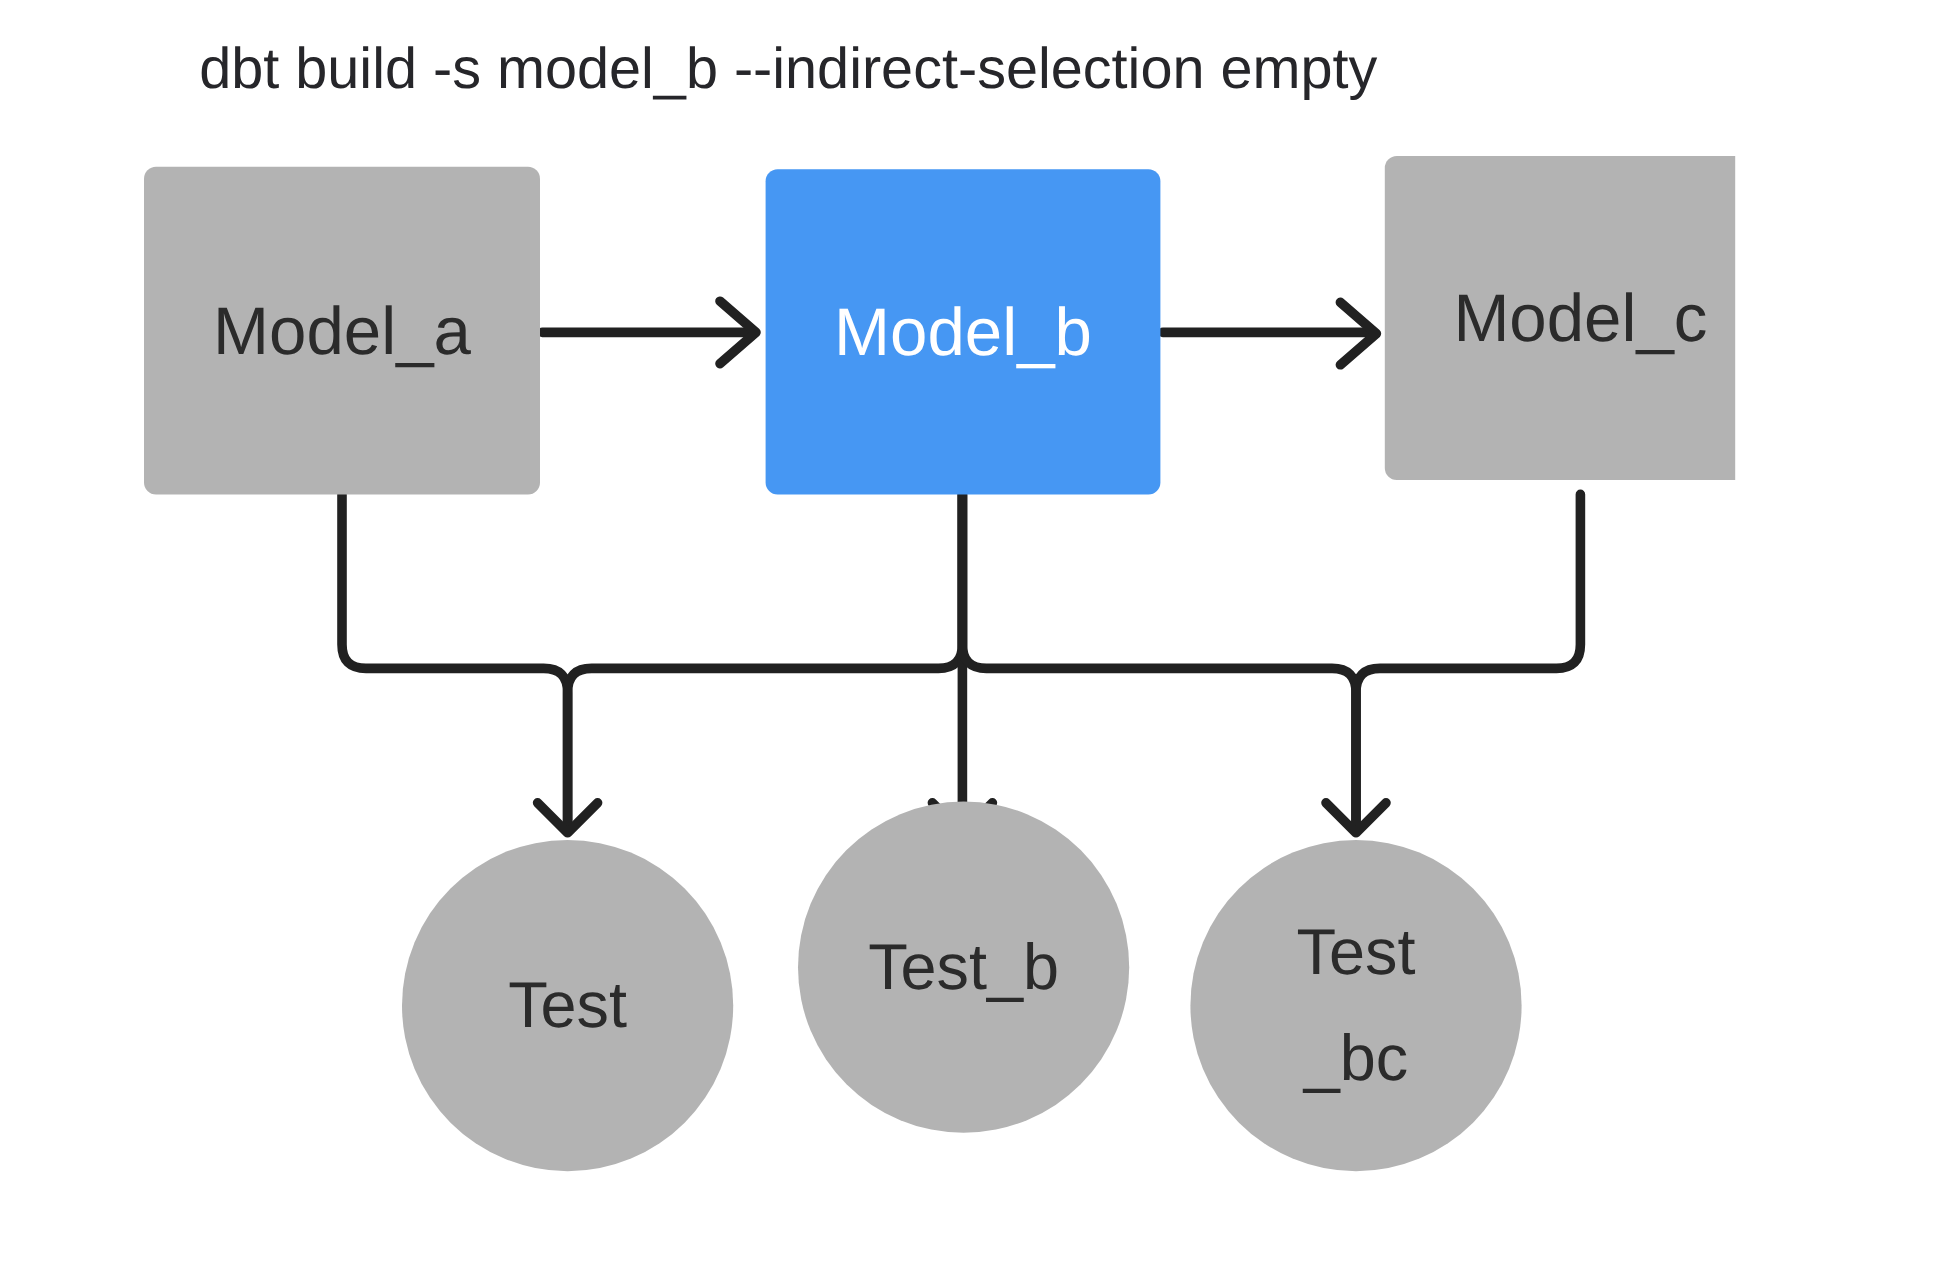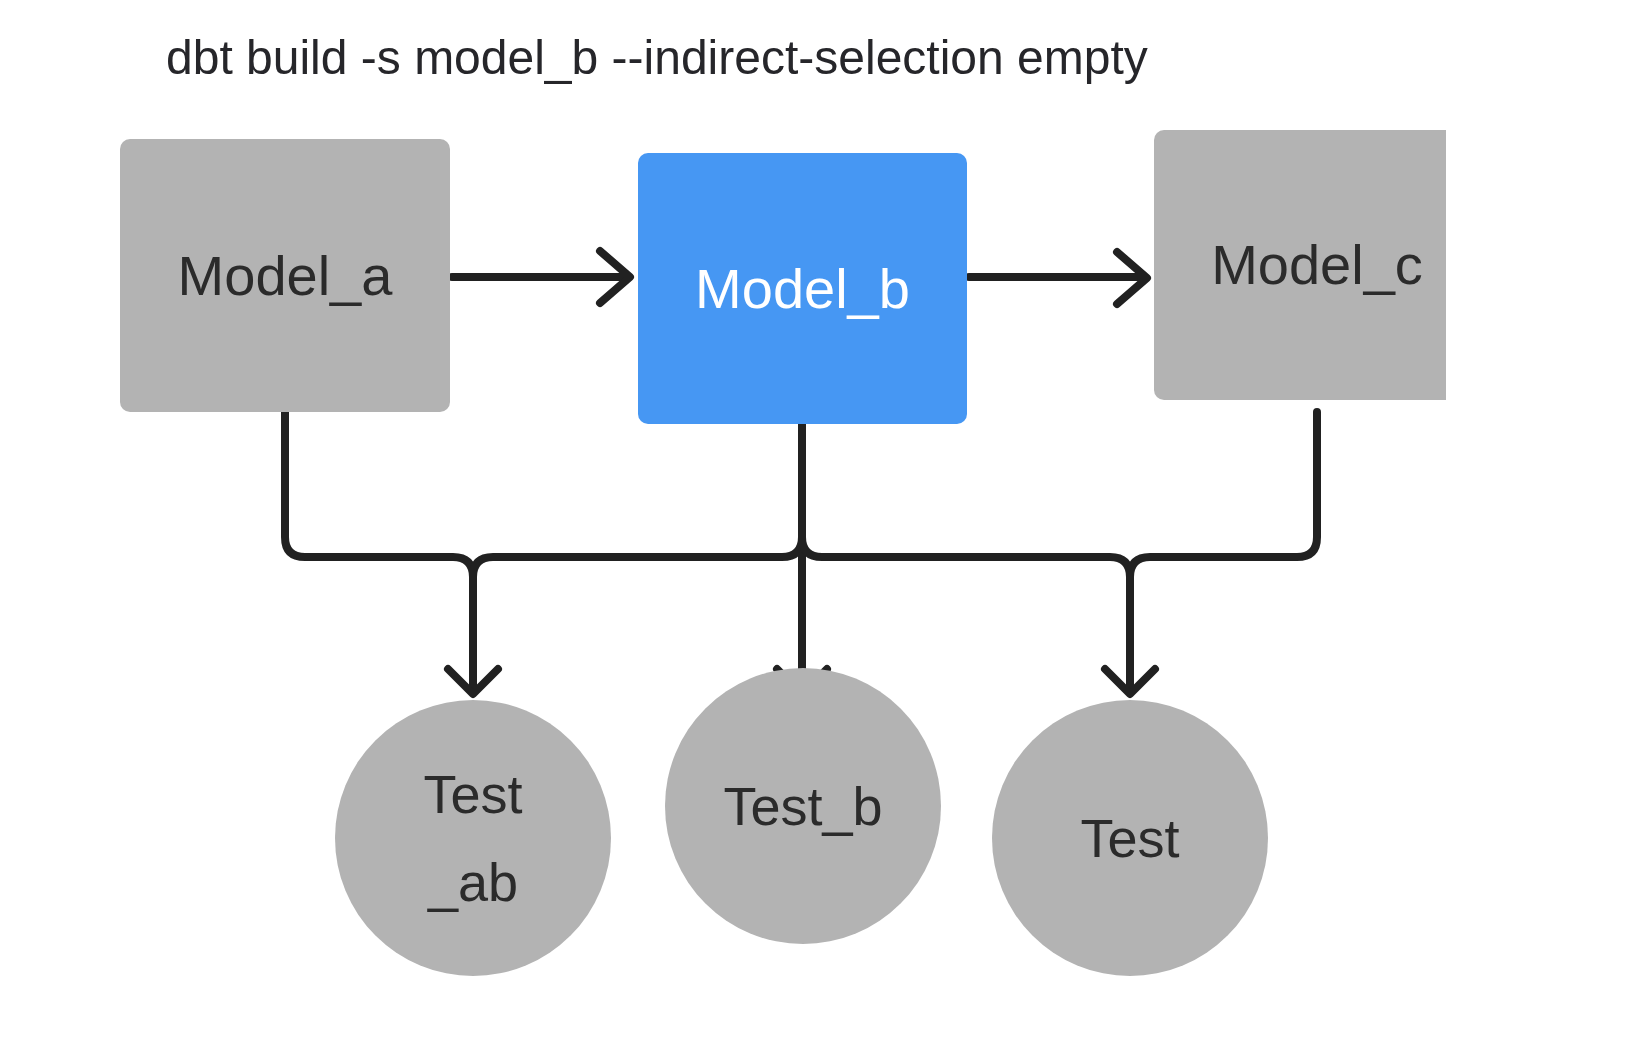--- a/index.html
+++ b/index.html
@@ -39,21 +39,20 @@
     justify-content: center;
     text-align: right;
     box-sizing: border-box;
   }
   .node.box {
     border-radius: 10px;
     background: #b3b3b3;
   }
   .node.box.selected {
     background: #4697f3;
-    margin-top: 12px;
   }
   .node.circle {
     border-radius: 50%;
     background: #b3b3b3;
     flex-direction: column;
   }
   .node-label {
     font-size: 56px;
     color: #2b2b2b;
     line-height: 1.1;
@@ -103,24 +102,24 @@
   <div class="node box selected" style="left:638px; top:141px; width:329px; height:271px;">
     <span class="node-label">Model_b</span>
   </div>
 
   <div class="node box" style="left:1154px; top:130px; width:326px; height:270px;">
     <span class="node-label">Model_c</span>
   </div>
 
   <div class="node circle" style="left:335px; top:700px; width:276px; height:276px;">
     <span class="node-label">Test</span>
-    <span class="node-label">_ab</span>
   </div>
 
   <div class="node circle" style="left:665px; top:668px; width:276px; height:276px;">
     <span class="node-label">Test_b</span>
   </div>
 
   <div class="node circle" style="left:992px; top:700px; width:276px; height:276px;">
     <span class="node-label">Test</span>
+    <span class="node-label">_bc</span>
   </div>
 
 </div>
 
 </body></html>

